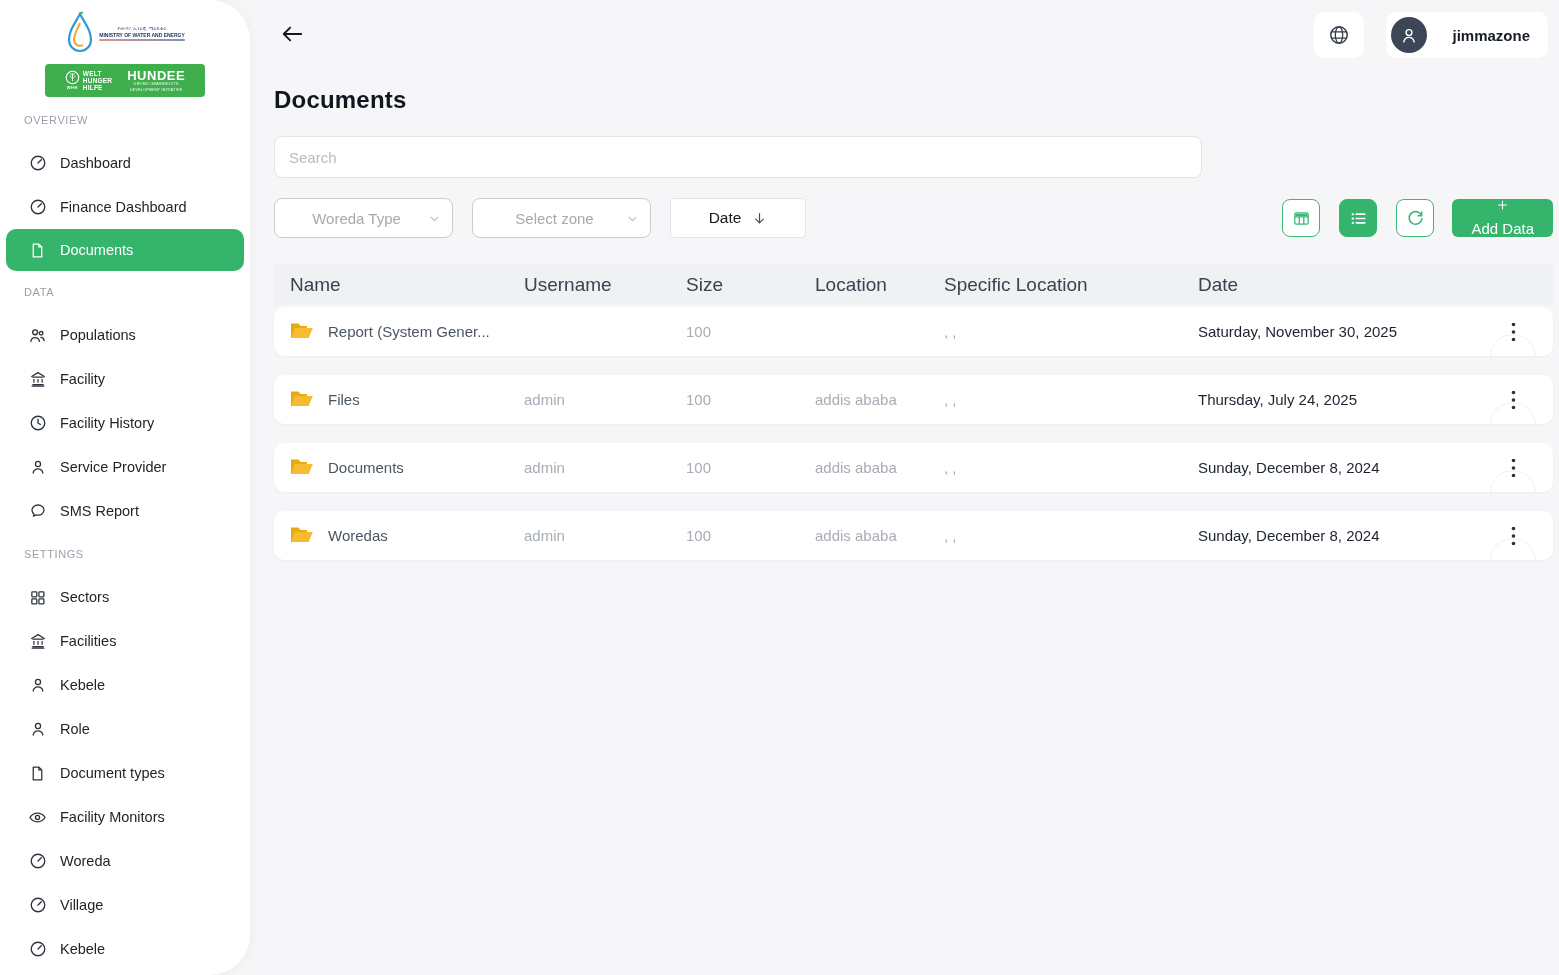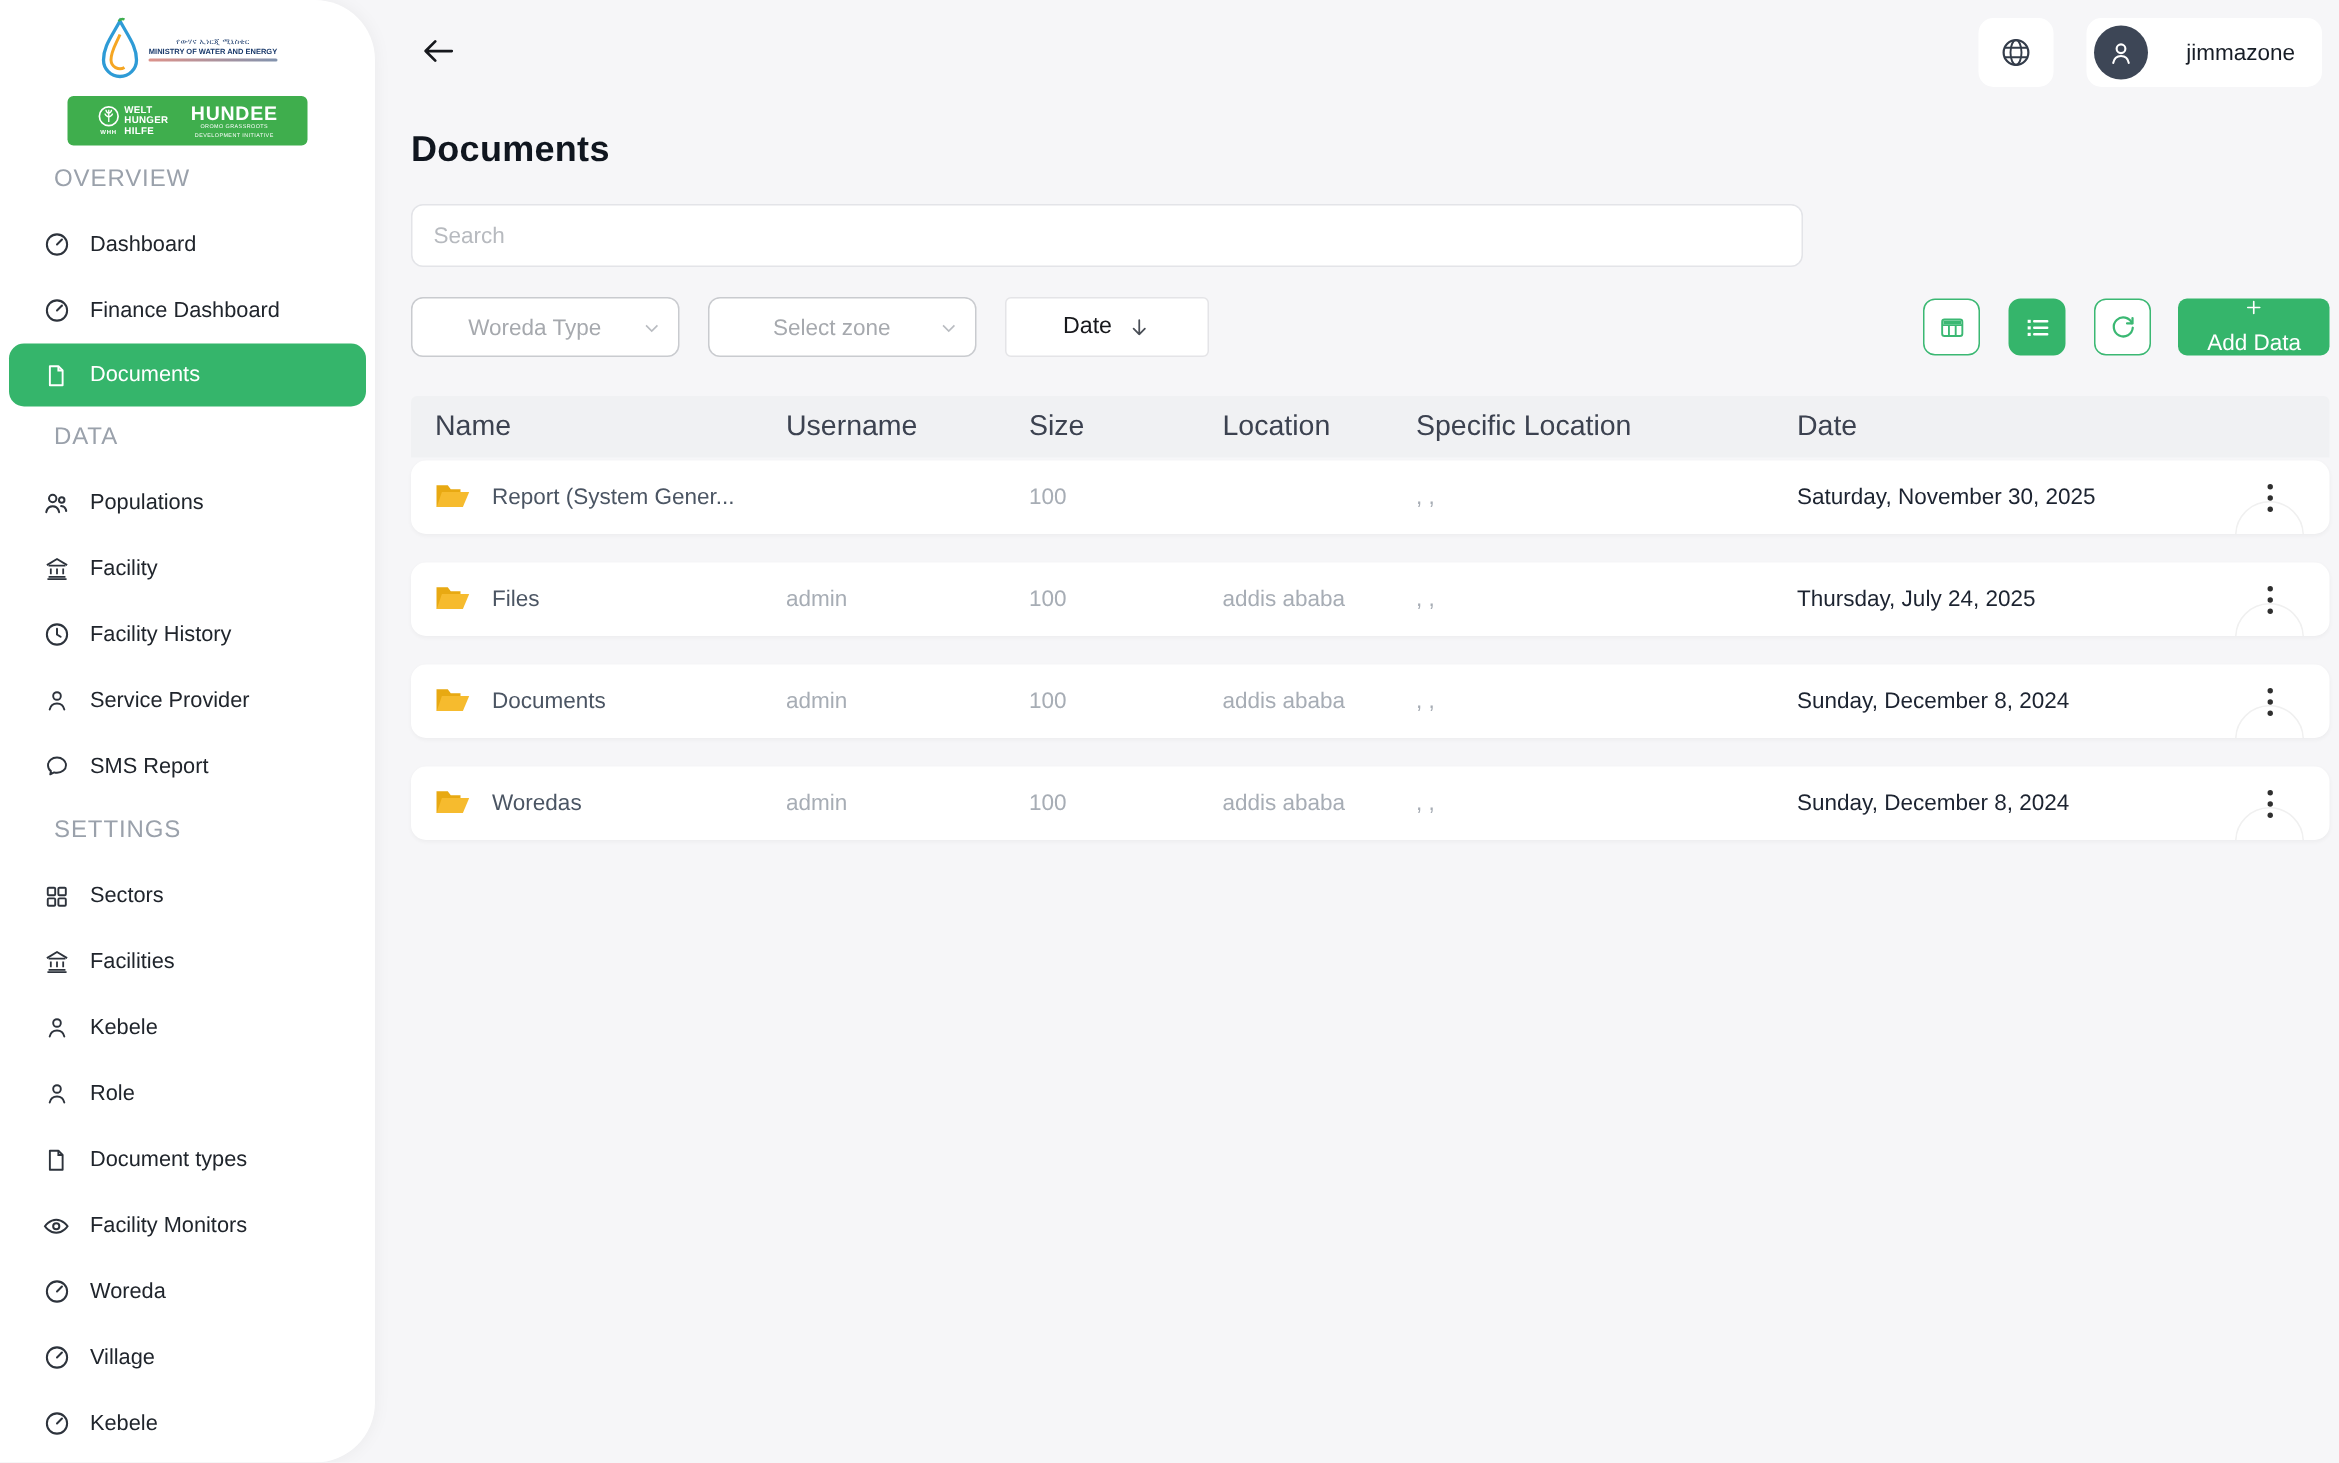--- a/index.html
+++ b/index.html
@@ -34,21 +34,21 @@
   .whh-emblem { display:flex; flex-direction:column; align-items:center; }
   .whh-abbr { font-size:4px; font-weight:bold; letter-spacing:.5px; }
   .whh-words { font-size:6.5px; font-weight:bold; line-height:1.1; letter-spacing:.2px; }
   .whh-divider { width:1px; height:20px; background:rgba(255,255,255,.0); }
   .hundee { display:flex; flex-direction:column; align-items:center; line-height:1; }
   .hundee-title { font-size:13px; font-weight:bold; letter-spacing:.5px; }
   .hundee-sub { font-size:3.6px; letter-spacing:.3px; margin-top:1.5px; }
   nav { margin-top:2px; }
   .nav-section {
     height:42px; display:flex; align-items:center;
-    padding-left:36px; font-size:16px; color:#9aa1ab; letter-spacing:.6px;
+    padding-left:24px; font-size:11px; color:#9aa1ab; letter-spacing:.6px;
   }
   .nav-item {
     height:44px; display:flex; align-items:center; gap:13px;
     padding-left:28px; cursor:pointer;
     font-size:14.5px; color:#20252c;
   }
   .nav-item .nav-ico { width:19px; height:19px; display:flex; align-items:center; justify-content:center; color:#2d333c; }
   .nav-item.active {
     background:#35b56b; color:#ffffff;
     border-radius:10px; margin:0 6px; padding-left:22px; height:42px;
@@ -62,21 +62,21 @@
     background:none; border:none; cursor:pointer; display:flex; align-items:center;
   }
   .top-right { position:absolute; right:5px; top:12px; display:flex; gap:22px; align-items:center; }
   .globe-card {
     width:50px; height:46px; background:#fff; border-radius:10px;
     display:flex; align-items:center; justify-content:center; border:none; cursor:pointer;
     color:#333c4a;
   }
   .user-card {
     height:46px; background:#fff; border-radius:10px; border:none; cursor:pointer;
-    display:flex; align-items:center; gap:25px; padding:0 18px 0 5px;
+    display:flex; align-items:center; gap:25px; padding:0 18px 0 5px;font-weight:bold;
   }
   .avatar {
     width:36px; height:36px; border-radius:50%; background:#3d4656;
     display:flex; align-items:center; justify-content:center;
   }
   .user-name { font-size:15px; color:#171d26; }
   .page-title { font-size:24px; font-weight:bold; color:#10161f; letter-spacing:.2px; margin-top:16px; }
   .search-wrap { margin-top:22px; }
   .search-input {
     width:928px; height:42px; background:#fff;

